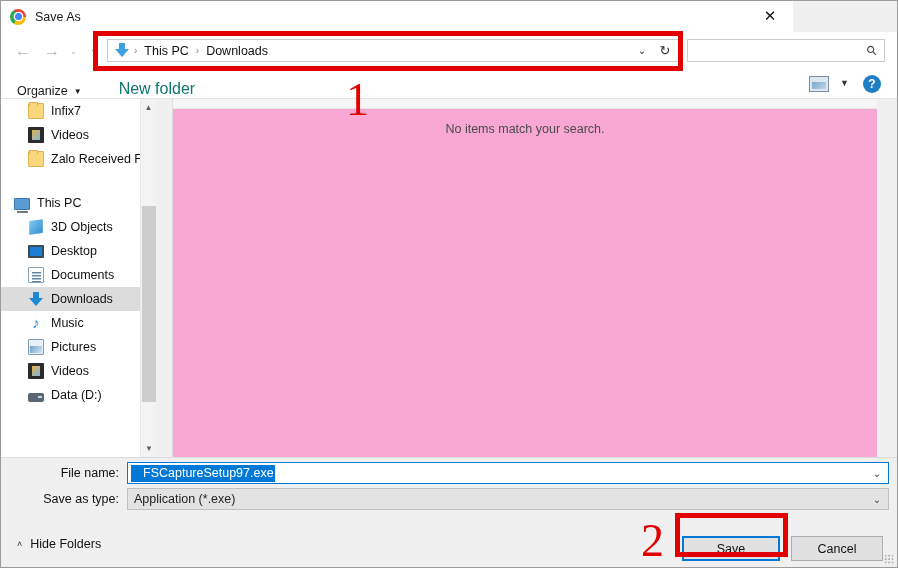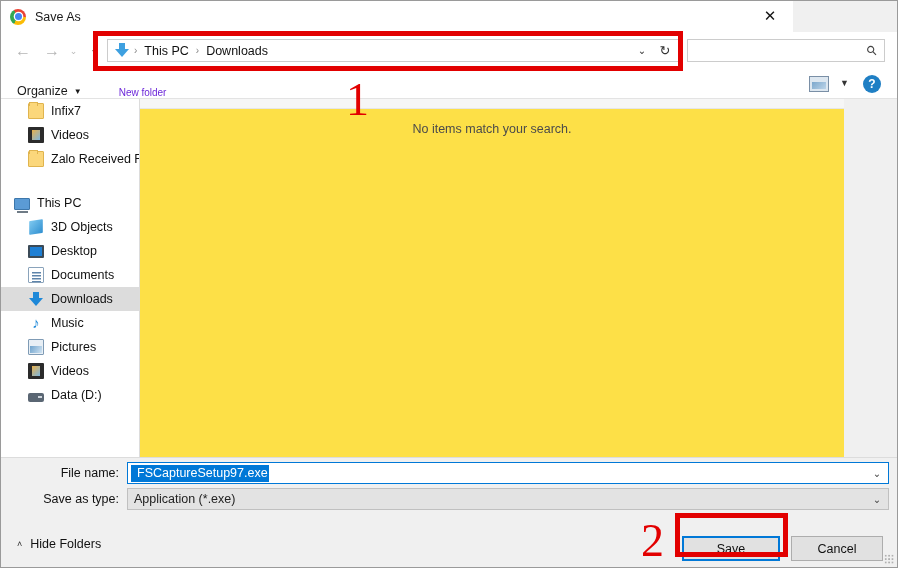--- a/index.html
+++ b/index.html
@@ -123,21 +123,21 @@
     width: 896px; height: 29px;
     background: #ffffff;
     display: flex; align-items: flex-end;
     border-bottom: 1px solid #e3e3e3;
   }
   #organize-btn {
     margin-left: 16px; font-size: 12.5px; color: #1a1a1a;
     display: flex; align-items: center; gap: 6px;
   }
   #organize-caret { font-size: 8px; }
-  #newfolder-btn { margin-left: 37px; font-size: 10px; color: #6d28d9; }
+  #newfolder-btn { margin-left: 37px; font-size: 16px; color: #0f766e; }
 
   #view-icon {
     position: absolute; right: 68px; top: 6px;
     width: 20px; height: 16px;
     border: 1px solid #7a8fa6; background: #dde7f0;
   }
   #view-icon::after {
     content: ""; position: absolute; left: 2px; bottom: 2px;
     width: 14px; height: 7px;
     background: linear-gradient(135deg,#7ba7cc,#bcd4e8);
@@ -269,23 +269,23 @@
     height: 17px; display: flex; align-items: center; justify-content: center;
     font-size: 8px; color: #606060;
   }
   #sb-thumb {
     position: absolute; top: 107px; left: 1px;
     width: 14px; height: 196px; background: #cdcdcd;
   }
 
   
   #filelist {
-    position: absolute; top: 98px; left: 138px;
+    position: absolute; top: 98px; left: 171px;
     width: 705px; height: 358px;
-    background: #fde047;
+    background: #f9a8d4;
     border-left: 1px solid #dcdcdc;
   }
   #filelist-header {
     height: 10px; background: #f6f6f6; border-bottom: 1px solid #e6e6e6;
   }
   #empty-msg {
     margin-top: 13px; text-align: center;
     font-size: 12.5px; color: #4b4b4b;
   }
 
@@ -303,21 +303,21 @@
   #lbl-savetype { left: 0; width: 118px; top: 34px; }
 
   #filename-field {
     position: absolute; left: 126px; top: 4px;
     width: 762px; height: 22px;
     background: #fff; border: 1px solid #0078d7;
     display: flex; align-items: center;
   }
   #filename-value {
     margin-left: 3px; font-size: 12.5px;
-    background: #0078d7; color: #ffffff; padding: 1px 1px 2px 6px;
+    background: #0078d7; color: #ffffff; padding: 1px 1px 2px 12px;
   }
   #savetype-field {
     position: absolute; left: 126px; top: 30px;
     width: 762px; height: 22px;
     background: #e3e3e3; border: 1px solid #c0c0c0;
     display: flex; align-items: center;
   }
   #savetype-value { margin-left: 6px; font-size: 12.5px; color: #222; }
   .field-caret {
     position: absolute; right: 0; top: 0; width: 22px; height: 20px;

